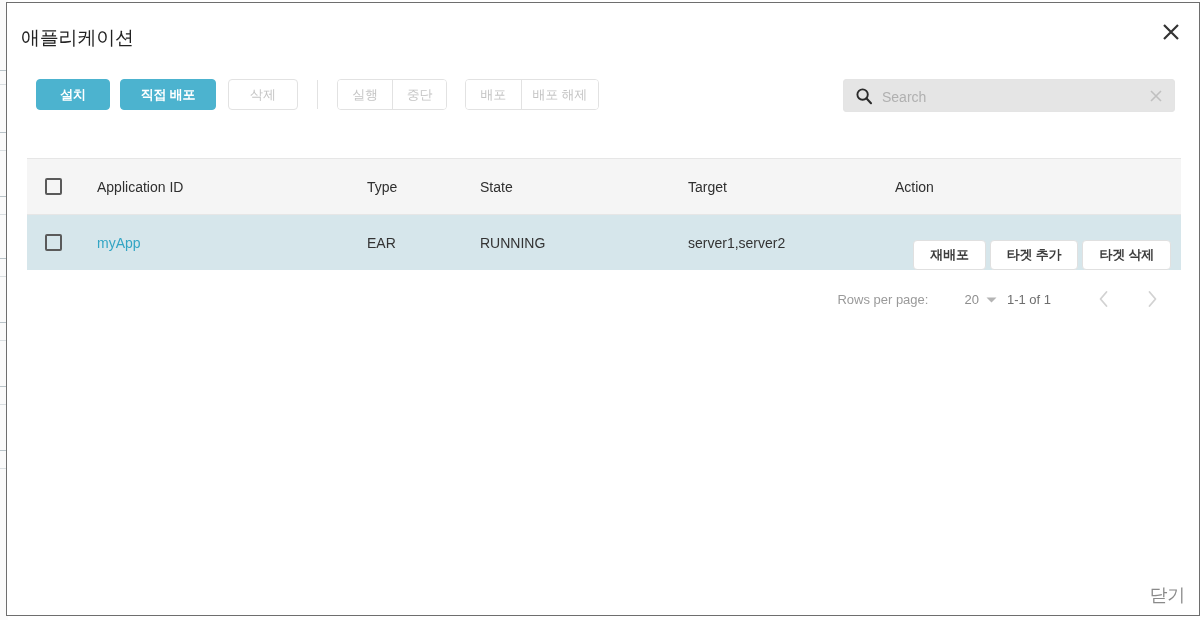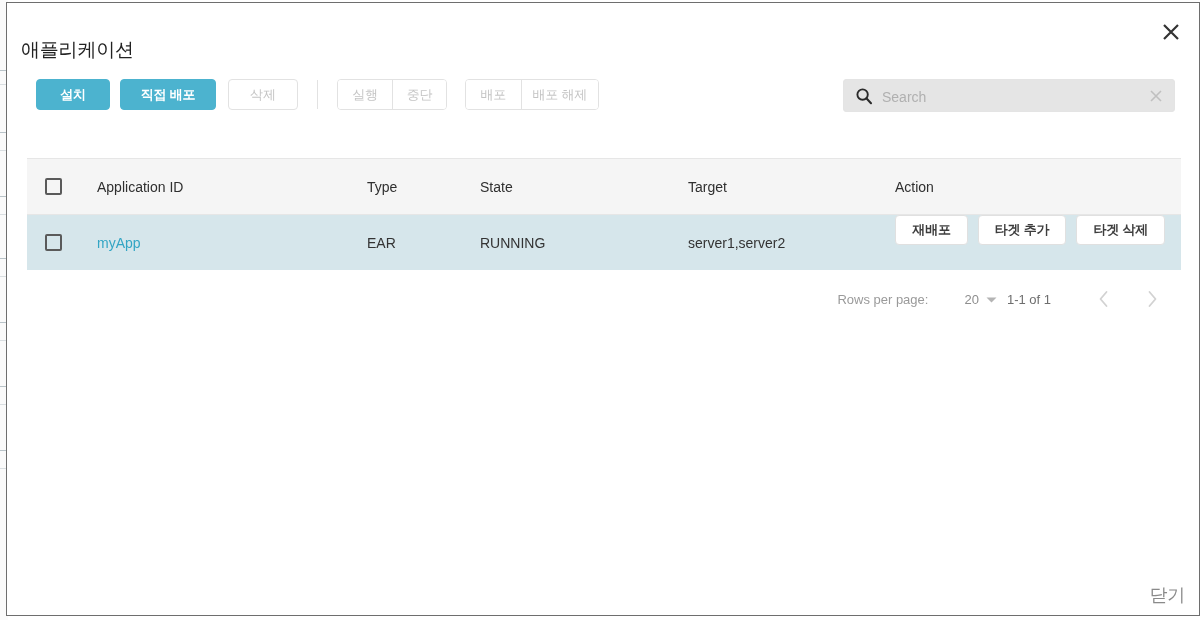--- a/index.html
+++ b/index.html
@@ -46,21 +46,21 @@
   }
 
   .dialog-header {
     position: relative;
     height: 60px;
   }
 
   .dialog-title {
     position: absolute;
     left: 14px;
-    top: 34px;
+    top: 22px;
     font-size: 19px;
     color: #222222;
     letter-spacing: -0.2px;
     white-space: nowrap;
   }
 
   .close-icon {
     position: absolute;
     right: 13px;
     top: 14px;
@@ -257,25 +257,25 @@
 
   .link {
     color: #33a5c4;
     font-size: 14px;
     cursor: pointer;
   }
 
   .row-actions {
     position: absolute;
     top: 0;
-    right: 16px;
+    right: 10px;
     height: 100%;
     display: flex;
-    align-items: flex-start;
-    gap: 10px;
+    align-items: flex-end;
+    gap: 4px;
   }
   .btn-action {
     height: 30px;
     padding: 0 16px;
     background: #ffffff;
     border: 1px solid #e0e0e0;
     border-radius: 4px;
     color: #3d3d3d;
     font-size: 13px;
     font-weight: bold;

